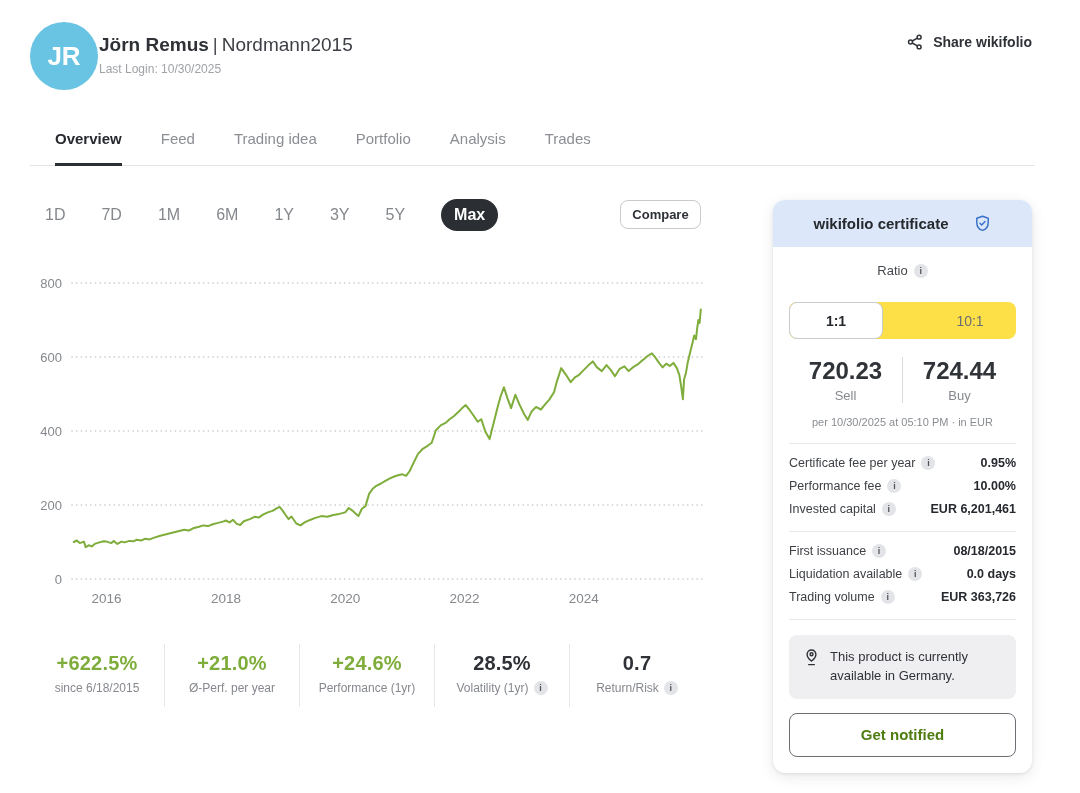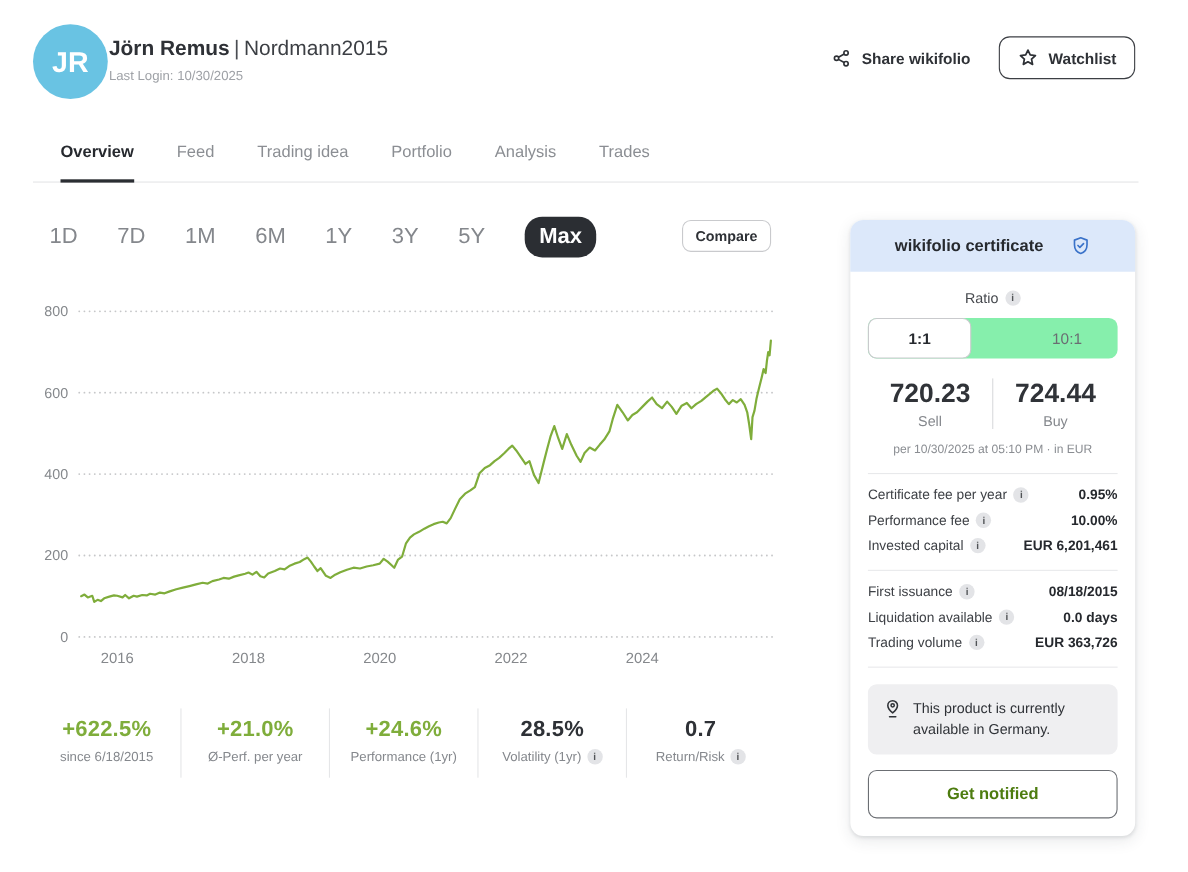--- a/index.html
+++ b/index.html
@@ -26,21 +26,21 @@
                    font-family:inherit; font-size:14px; font-weight:bold; color:#2e3136; }
 
   
   .tabs { position:absolute; left:30px; top:130px; width:1005px; display:flex; gap:39px;
           padding-left:25px; border-bottom:1px solid #e4e5e7; }
   .tab { font-size:15px; color:#8b8e93; padding-bottom:15px; cursor:pointer; border-bottom:3px solid transparent; }
   .tab.active { color:#26292e; font-weight:bold; border-bottom-color:#2b2e33; margin-bottom:-1px; }
 
   
   .range-row { position:absolute; left:45px; top:200px; display:flex; align-items:center; gap:36px; height:30px; }
-  .range { font-size:20px; font-weight:500; color:#84878c; cursor:pointer; min-width:18px; text-align:center; }
+  .range { font-size:16px; font-weight:500; color:#84878c; cursor:pointer; min-width:18px; text-align:center; }
   .range.selected { background:#2b2e33; color:#fff; border-radius:16px; padding:7px 13px; font-weight:bold; }
   .compare-btn { position:absolute; left:620px; top:200px; width:81px; height:29px; background:#fff; cursor:pointer;
                  border:1px solid #c9cacd; border-radius:8px; font-family:inherit; font-size:13px;
                  font-weight:bold; color:#2e3136; }
 
   
   .chart-wrap { position:absolute; left:30px; top:262px; width:680px; height:350px; }
 
   
   .stats { position:absolute; left:30px; top:644px; width:674px; display:flex; }
@@ -57,21 +57,21 @@
   
   .card { position:absolute; left:773px; top:200px; width:259px; background:#fff; border-radius:12px;
           box-shadow:0 1px 3px rgba(40,45,60,.10), 0 4px 14px rgba(40,45,60,.10); }
   .card-header { background:#dce8fa; border-radius:12px 12px 0 0; padding:14px 10px;
                  display:flex; align-items:center; justify-content:center; gap:24px; }
   .card-title { font-size:15px; font-weight:bold; color:#26292e; }
   .card-body { padding:14px 16px 16px; }
 
   .ratio-row { display:flex; align-items:center; justify-content:center; gap:6px;
                font-size:13px; color:#45484d; margin-top:2px; }
-  .ratio-toggle { margin-top:11px; display:flex; background:#86efac; border-radius:8px; height:37px;gap:41px; }
+  .ratio-toggle { margin-top:24px; display:flex; background:#fde047; border-radius:8px; height:37px;gap:41px; }
   .ratio-opt { flex:1; display:flex; align-items:center; justify-content:center; font-size:14px;
                color:#6a6d72; font-weight:500; cursor:pointer; border-radius:8px; }
   .ratio-opt.selected { background:#fff; border:1px solid #c9cacd; color:#26292e; font-weight:bold; }
 
   .prices { margin-top:18px; display:flex; }
   .price-col { flex:1; text-align:center; }
   .price-col.sell { border-right:1px solid #d9dadc; }
   .price-value { font-size:24px; font-weight:bold; color:#303338; }
   .price-label { margin-top:3px; font-size:13px; color:#85888d; }
   .price-note { margin-top:13px; text-align:center; font-size:11px; color:#8a8d92; }
@@ -107,28 +107,20 @@
       <span class="icon">
         <svg width="18" height="18" viewBox="0 0 24 24" fill="none" stroke="#2e3136" stroke-width="2">
           <circle cx="6" cy="12" r="2.6"></circle>
             <circle cx="17.5" cy="5.5" r="2.6"></circle>
             <circle cx="17.5" cy="18.5" r="2.6"></circle>
           <line x1="8.3" y1="10.7" x2="15.2" y2="6.8"></line>
             <line x1="8.3" y1="13.3" x2="15.2" y2="17.2"></line>
         </svg>
       </span>
       <span>Share wikifolio</span>
-    </button>
-    <button class="watchlist-btn">
-      <span class="icon">
-        <svg width="19" height="19" viewBox="0 0 24 24" fill="none" stroke="#2e3136" stroke-width="2" stroke-linejoin="round">
-          <path d="M12 3.2l2.6 5.6 6 .7-4.5 4.1 1.2 6-5.3-3-5.3 3 1.2-6L3.4 9.5l6-.7z"></path>
-        </svg>
-      </span>
-      <span>Watchlist</span>
     </button>
   </div>
 
   <nav class="tabs">
     <div class="tab active">Overview</div>
     <div class="tab">Feed</div>
     <div class="tab">Trading idea</div>
     <div class="tab">Portfolio</div>
     <div class="tab">Analysis</div>
     <div class="tab">Trades</div>

